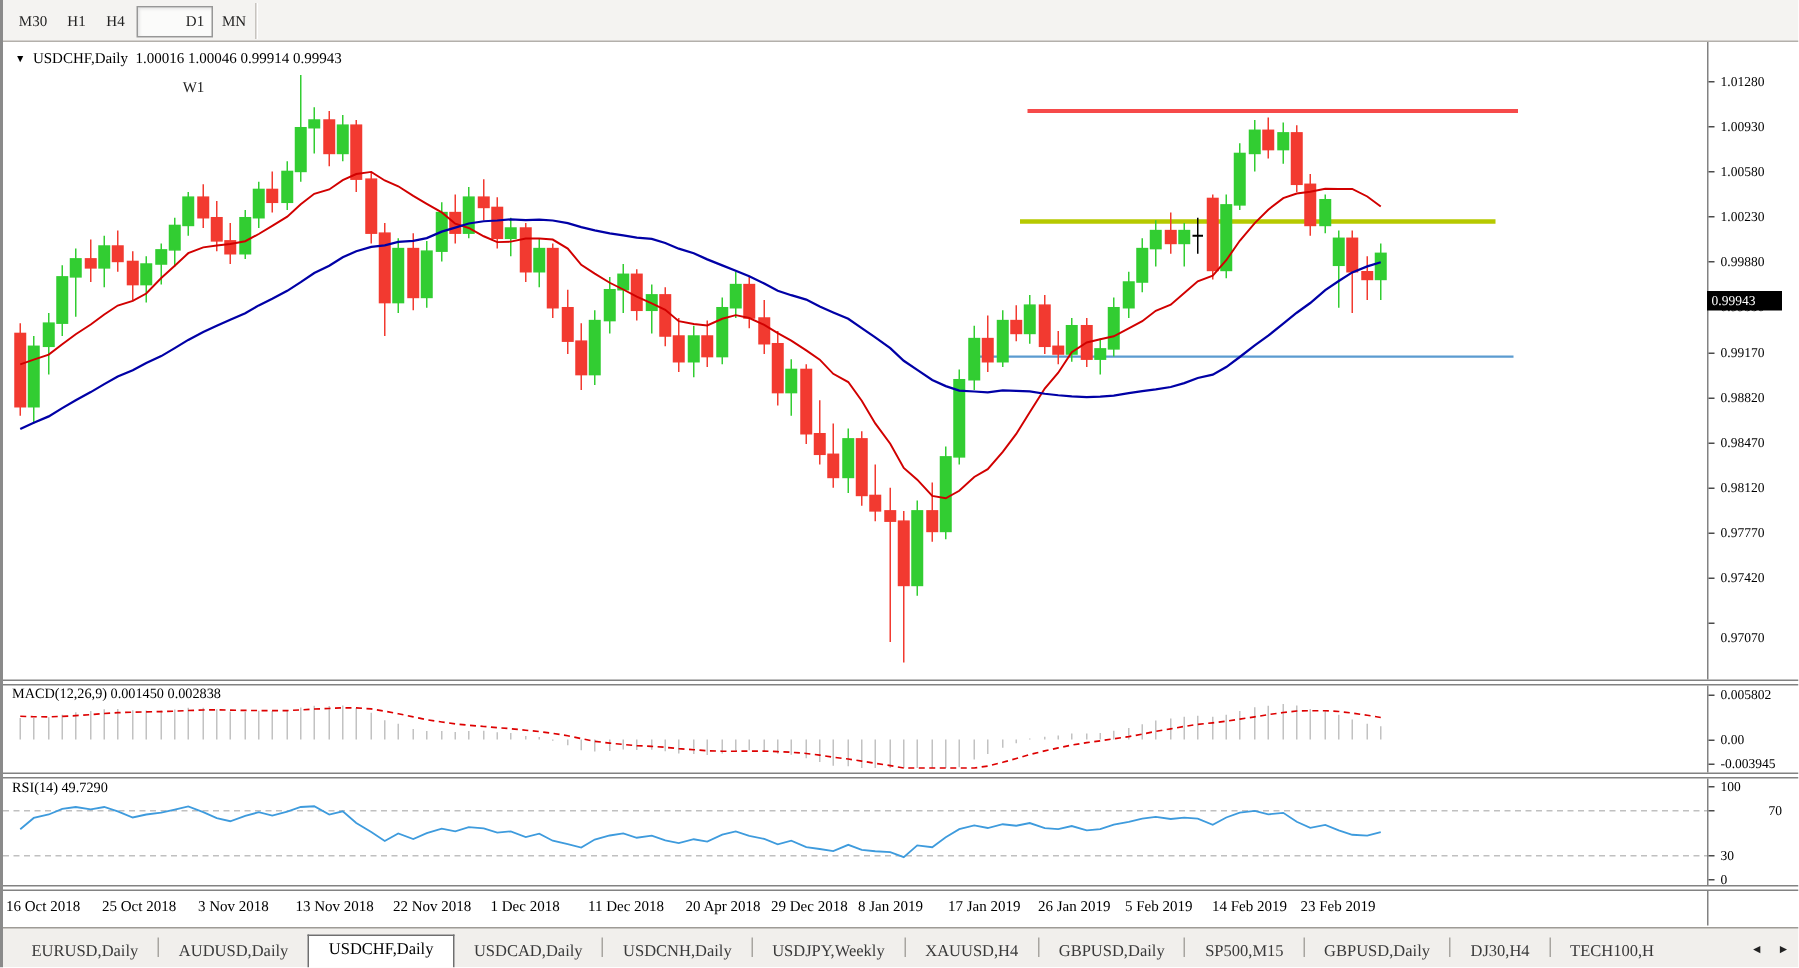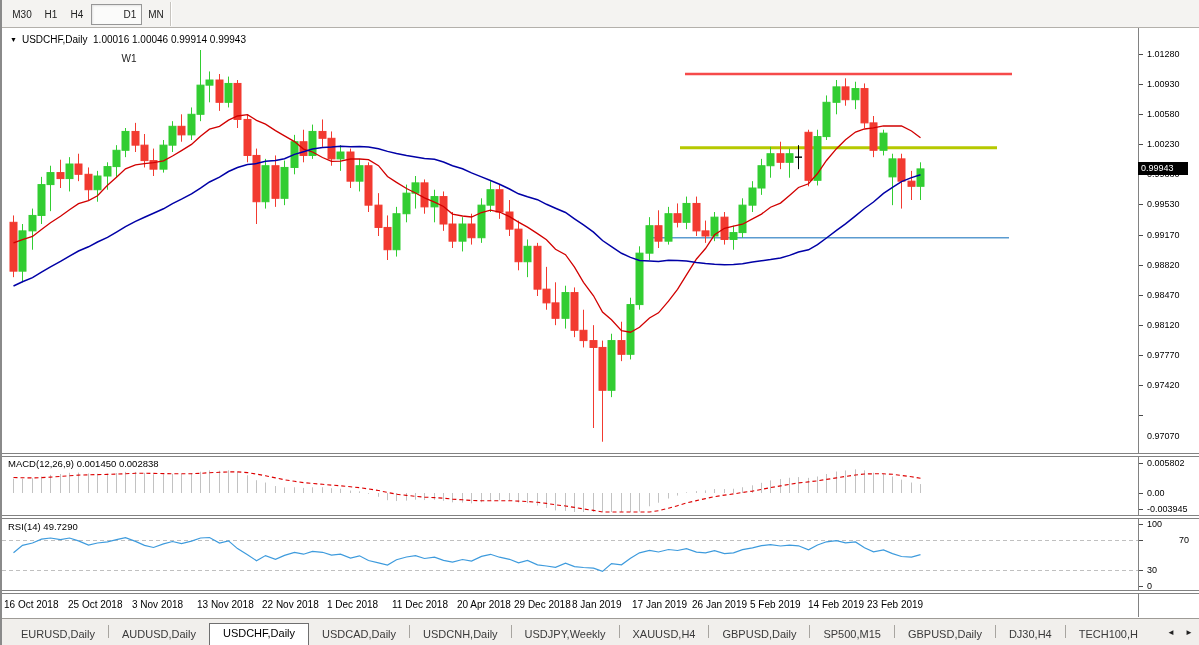--- a/index.html
+++ b/index.html
@@ -1,17 +1,17 @@
 <!DOCTYPE html>
 <html><head>
 <meta charset="utf-8">
 <style>
   html,body{margin:0;padding:0;background:#fff;}
   #app{position:relative;width:1199px;height:645px;background:#fff;overflow:hidden;
-       font-family:Liberation Sans, sans-serif;border-left:2px solid #8a8a8a;box-sizing:border-box;}
+       font-family:Liberation Serif, serif;border-left:2px solid #8a8a8a;box-sizing:border-box;}
   
   #toolbar{position:absolute;left:0;top:0;width:1199px;height:28px;background:#f4f3f1;
            border-bottom:1px solid #b3b0ab;box-sizing:border-box;}
   .tf-btn{position:absolute;top:4px;height:19px;line-height:19px;text-align:center;
           font-size:10px;color:#222;border:1px solid transparent;cursor:default;}
   .tf-btn.pressed{background:#fbfbfa;border:1px solid #979797;box-shadow:inset 1px 1px 2px #e3e3e3;}
   #tb-sep{position:absolute;left:168px;top:2px;width:1px;height:24px;background:#c7c4bf;box-shadow:1px 0 0 #fff;}
   
   .chart-label{position:absolute;font-size:10px;color:#000;z-index:4;white-space:pre;}
   #hdr{top:34px;left:8px;}
@@ -22,21 +22,21 @@
   .panel-sep{position:absolute;left:0;width:1199px;height:2px;background:#fff;
              border-top:1px solid #828282;border-bottom:1px solid #828282;z-index:6;}
   
   svg{position:absolute;left:0;}
   
   #axis{position:absolute;left:1136px;top:28px;width:63px;height:589px;background:#fff;
         border-left:1px solid #828282;box-sizing:border-box;z-index:3;}
   .ax-label{position:absolute;left:8px;font-size:9px;color:#000;white-space:nowrap;}
   .ax-tick{position:absolute;left:0;width:4px;height:1px;background:#4a4a4a;}
   #price-tag{position:absolute;left:1136px;width:47px;height:13px;background:#000;color:#fff;
-             font-size:9px;line-height:13px;padding-left:3px;z-index:7;}
+             font-size:9px;line-height:13px;padding-left:3px;z-index:7;margin-top:32px;}
   
   #dates{position:absolute;left:0;top:594px;width:1136px;height:23px;background:#fff;}
   .date-label{position:absolute;top:5px;font-size:10px;color:#000;white-space:nowrap;}
   
   #tabbar{position:absolute;left:0;top:618px;width:1199px;height:27px;background:#f1efec;
           border-top:1px solid #9e9b96;box-sizing:border-box;display:flex;align-items:flex-end;padding-left:6px;}
   .tab{font-size:11px;color:#3a3a3a;padding:3px 13px 5px 13px;white-space:nowrap;position:relative;cursor:default;}
   .tab.active{background:#fff;border:1px solid #6f6f6f;border-bottom:1px solid #fff;color:#000;
               margin-bottom:-1px;padding-bottom:6px;z-index:2;}
   .tab-sep{width:1px;height:13px;background:#a8a5a0;align-self:center;margin-bottom:2px;}
@@ -399,21 +399,21 @@
       <div class="ax-label" style="top: 231.656px;">0.98820</div>
       <div class="ax-tick" style="top: 266.656px;"></div>
       <div class="ax-label" style="top: 261.656px;">0.98470</div>
       <div class="ax-tick" style="top: 296.656px;"></div>
       <div class="ax-label" style="top: 291.656px;">0.98120</div>
       <div class="ax-tick" style="top: 326.656px;"></div>
       <div class="ax-label" style="top: 321.656px;">0.97770</div>
       <div class="ax-tick" style="top: 356.656px;"></div>
       <div class="ax-label" style="top: 351.656px;">0.97420</div>
       <div class="ax-tick" style="top: 386.656px;"></div>
-      <div class="ax-label" style="top: 403px;">0.97070</div>
+      <div class="ax-label" style="top: 392px;">0.97070</div>
       <div class="ax-tick" style="top: 434.5px;"></div>
       <div class="ax-label" style="top: 429.5px;">0.005802</div>
       <div class="ax-tick" style="top: 464.5px;"></div>
       <div class="ax-label" style="top: 459.5px;">0.00</div>
       <div class="ax-tick" style="top: 480.5px;"></div>
       <div class="ax-label" style="top: 475.5px;">-0.003945</div>
       <div class="ax-tick" style="top: 495.5px;"></div>
       <div class="ax-label" style="top: 490.5px;">100</div>
       <div class="ax-tick" style="top: 511.5px;"></div>
       <div class="ax-label" style="top: 506.5px; margin-left: 32px;">70</div>

